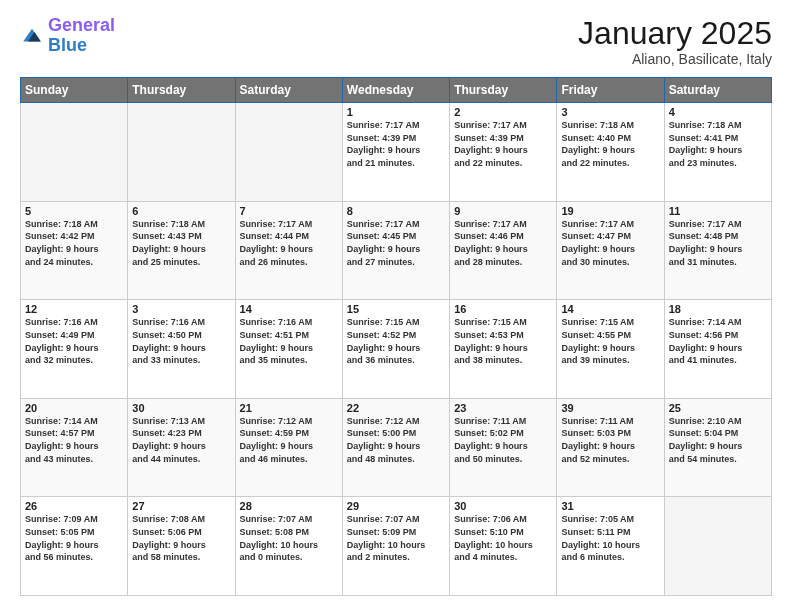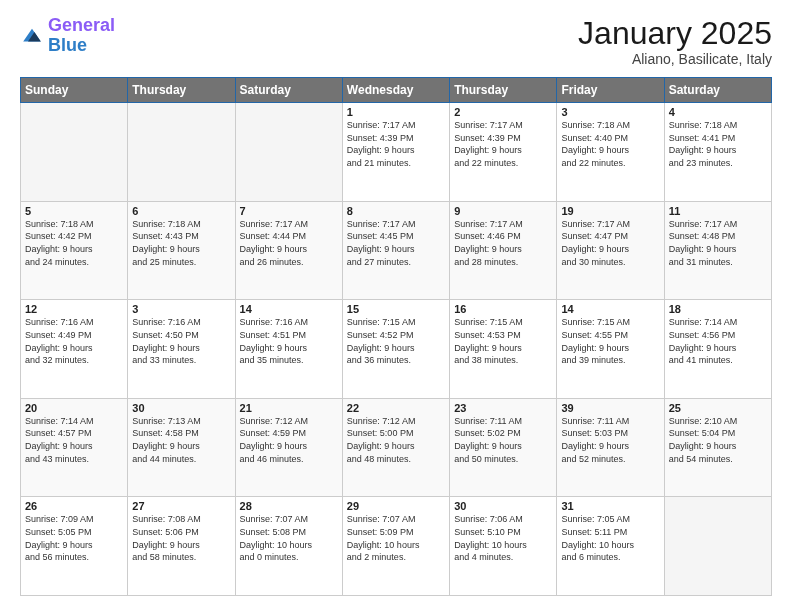--- a/index.html
+++ b/index.html
@@ -88,20 +88,21 @@
     .day-number {
       font-size: 11px;
       font-weight: bold;
       display: block;
       margin-bottom: 1px;
     }
     .day-info {
       font-size: 9px;
       color: #333;
       line-height: 1.4;
+      font-weight: bold;
     }
   </style>
 </head>
 <body>
 
 <div class="page">
   <div class="header">
     <div class="logo">
       <svg class="logo-icon" viewBox="0 0 30 30" xmlns="http://www.w3.org/2000/svg">
         <polygon points="4,22 15,6 26,22" fill="#2e7ec7"></polygon>
@@ -271,21 +272,21 @@
           <td>
             <span class="day-number">20</span>
             <div class="day-info" style="white-space: pre-line;">Sunrise: 7:14 AM
 Sunset: 4:57 PM
 Daylight: 9 hours
 and 43 minutes.</div>
           </td>
           <td>
             <span class="day-number">30</span>
             <div class="day-info" style="white-space: pre-line;">Sunrise: 7:13 AM
-Sunset: 4:58 PM
+Sunset: 4:23 PM
 Daylight: 9 hours
 and 44 minutes.</div>
           </td>
           <td>
             <span class="day-number">21</span>
             <div class="day-info" style="white-space: pre-line;">Sunrise: 7:12 AM
 Sunset: 4:59 PM
 Daylight: 9 hours
 and 46 minutes.</div>
           </td>

